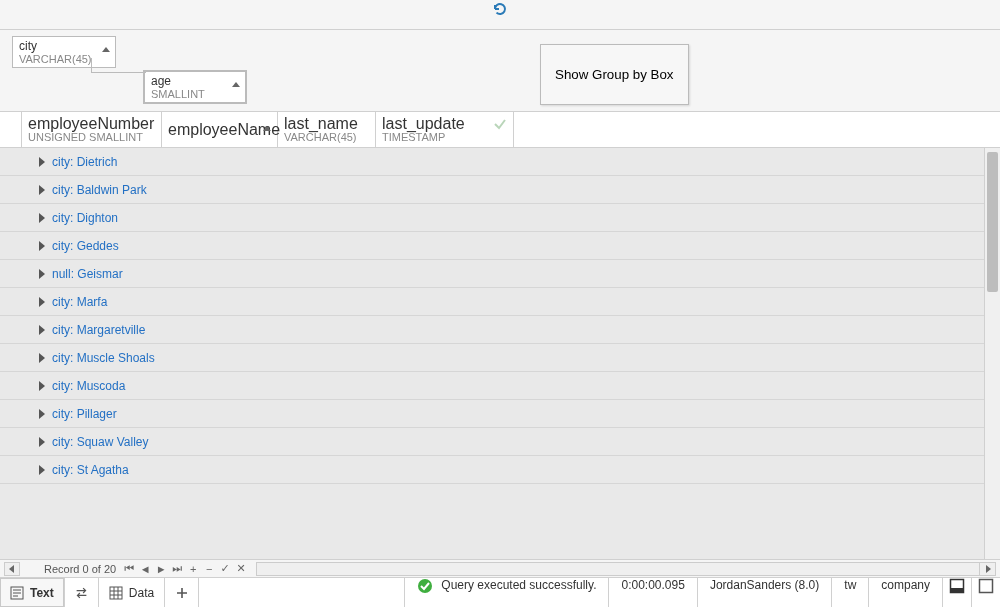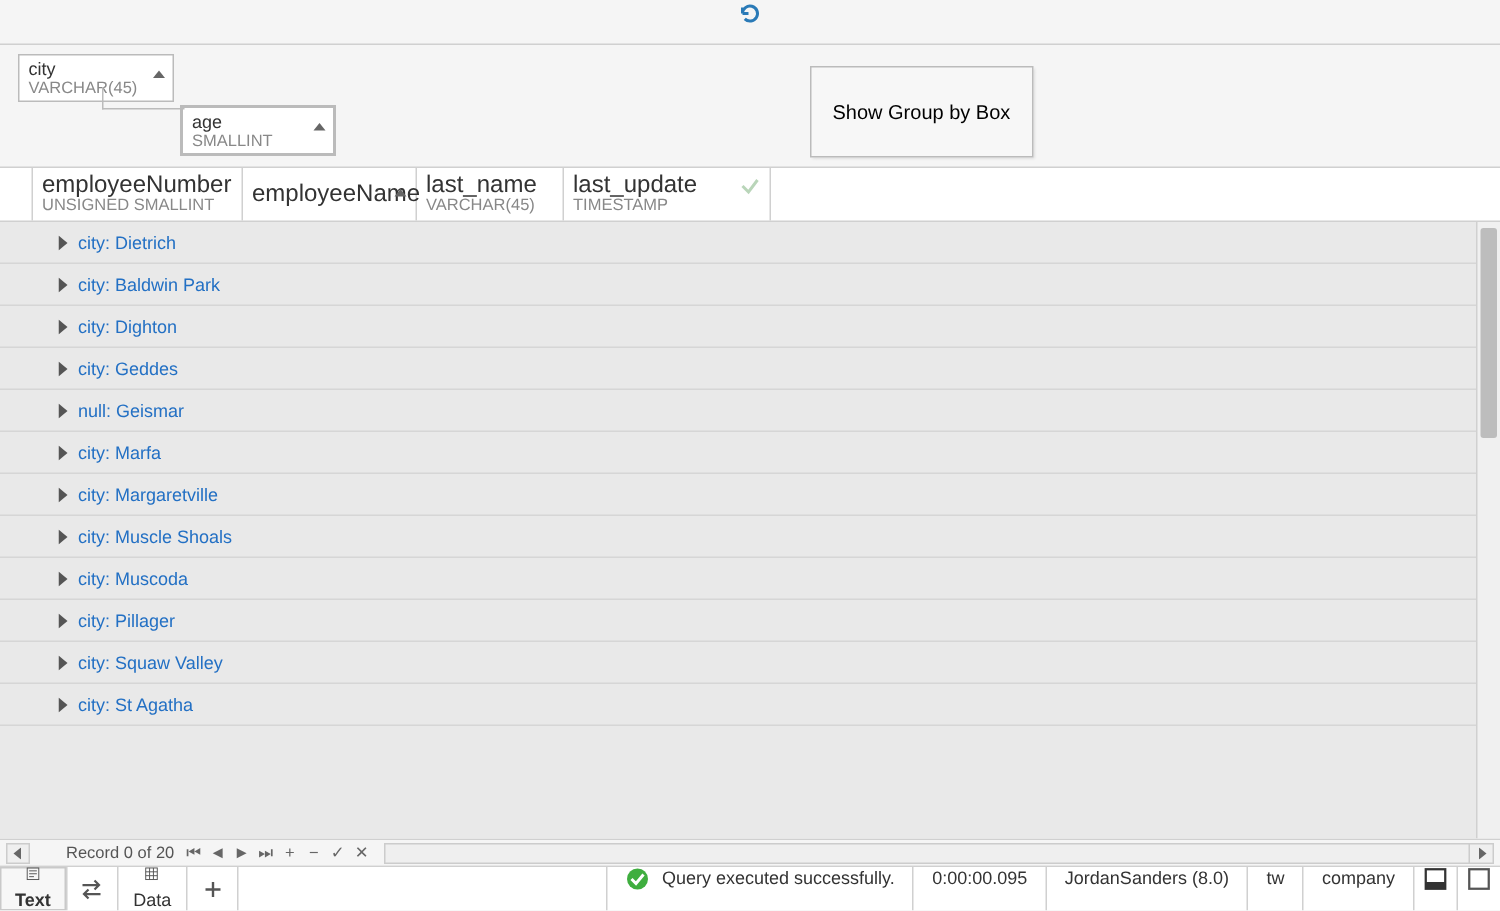--- a/index.html
+++ b/index.html
@@ -174,21 +174,20 @@
   display: flex; align-items: center;
   height: 30px;
   border-top: 1px solid #d0d0d0;
   background: #fff;
 }
 .status .tab {
   display: inline-flex; align-items: center; gap: 6px;
   padding: 0 10px; height: 100%;
   border-right: 1px solid #d0d0d0;
   cursor: pointer;
-  flex-direction: column;
 }
 .status .tab.active {
   background: #f7f7f7;
   box-shadow: inset 0 0 0 1px #c9c9c9;
   font-weight: 600;
 }
 .status .seg {
   display: inline-flex; 
   padding: 0 12px; height: 100%;
   border-left: 1px solid #d0d0d0;
@@ -313,21 +312,21 @@
 </div>
 
 <div class="group-panel">
 
   <div class="group-chip" style="left:12px; top:6px;">
     <div class="gc-name">city</div>
     <div class="gc-type">VARCHAR(45)</div>
     <span class="gc-caret"></span>
   </div>
 
-  <div class="group-chip sub" style="left:120px; top:40px;">
+  <div class="group-chip sub" style="left:143px; top:40px;">
     <div class="gc-name">age</div>
     <div class="gc-type">SMALLINT</div>
     <span class="gc-caret"></span>
   </div>
 
   <button class="group-btn">
     <span>Show Group by Box</span>
   </button>
 </div>
 

